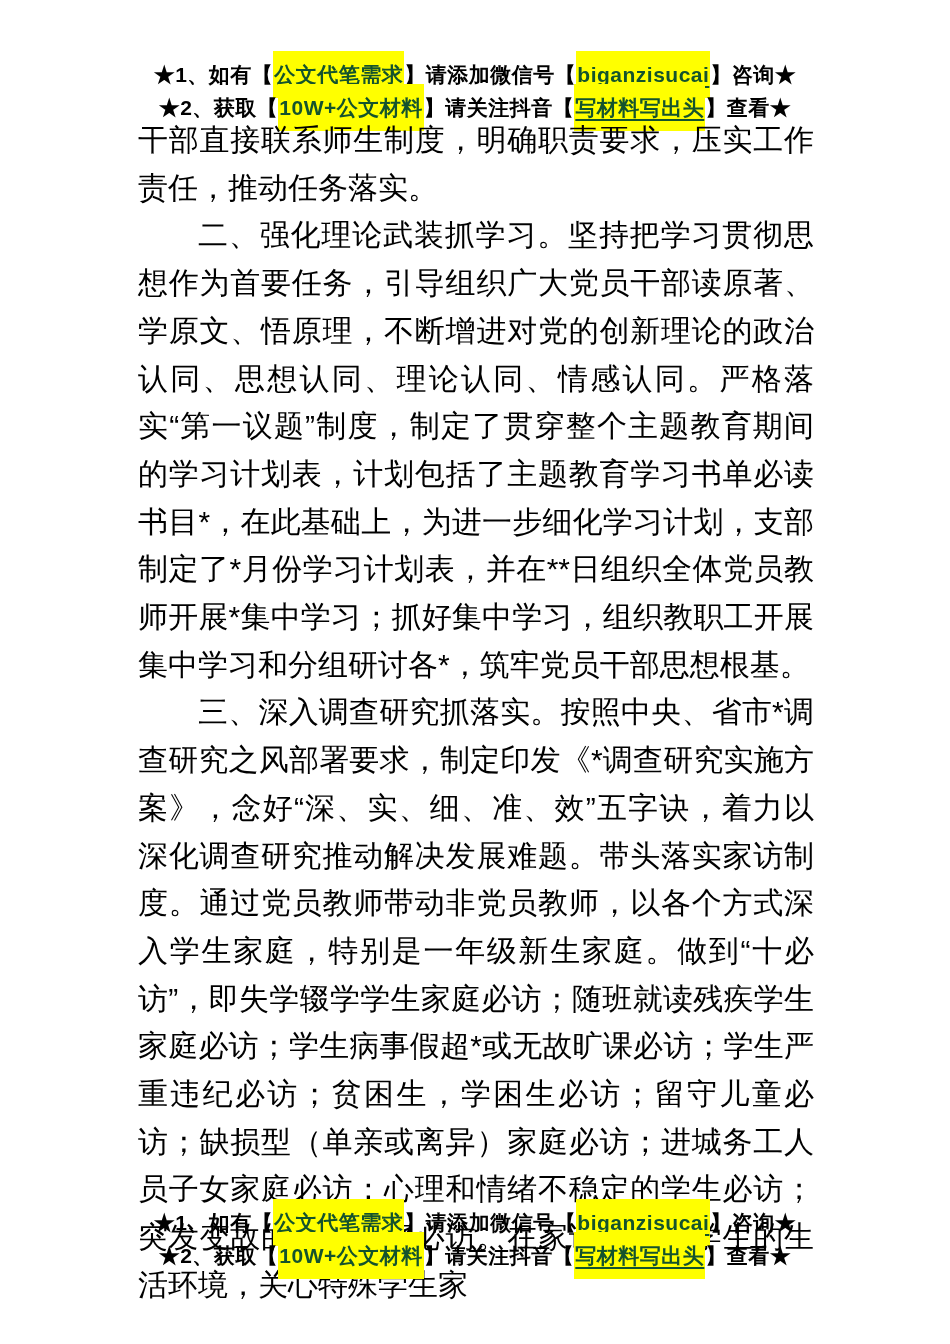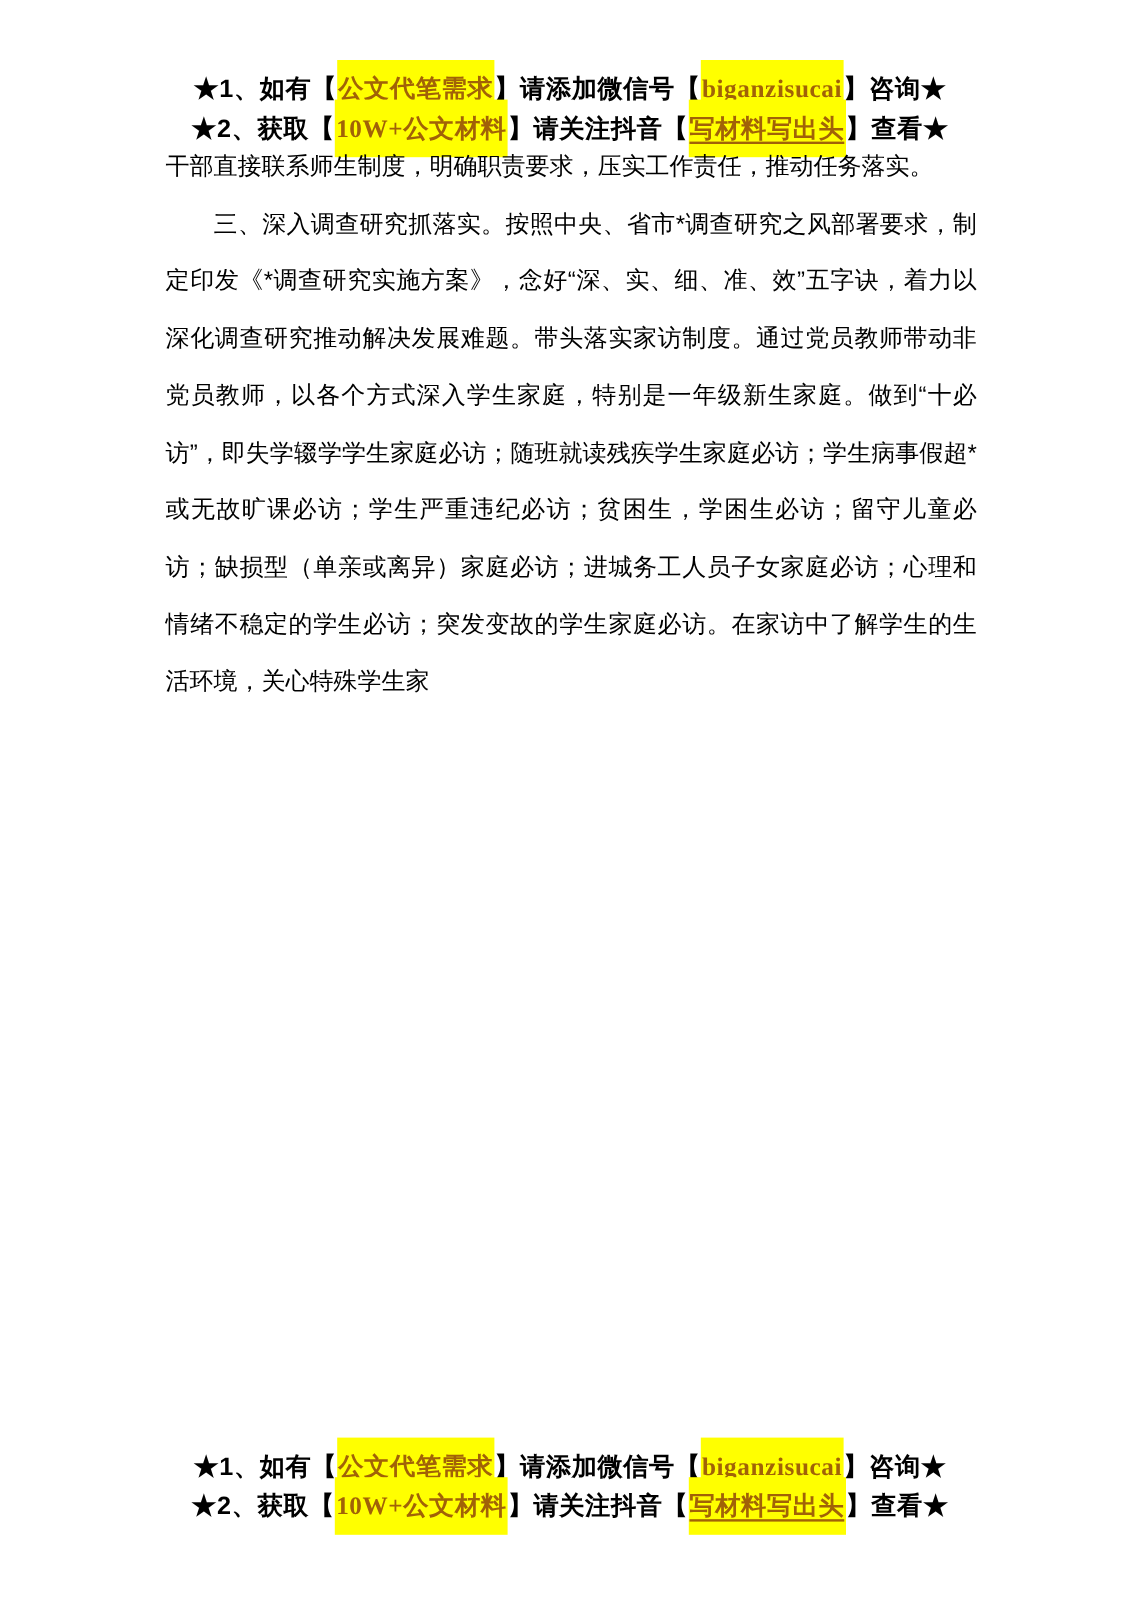--- a/index.html
+++ b/index.html
@@ -19,38 +19,37 @@
     font-size:21px;
     line-height:33px;
     letter-spacing:.5px;
     color:#000000;
     white-space:nowrap;
   }
   .banner--top{top:58px;}
   .banner--bottom{top:1206px;}
   .hl{
     background:#ffff00;
-    color:#a16207;
+    color:#14532d;
     padding:12px 1px;
-    font-family:Liberation Serif, serif;
   }
   .u-black{
     text-decoration-thickness:2px;
     text-underline-offset:4px;
   }
   .hl--underline{
     text-decoration:underline;
     text-decoration-thickness:2px;
     text-underline-offset:4px;
   }
   
   .doc-body{
     position:absolute;
     left:138px;top:116px;width:676px;
-    font-size:20px;
+    font-size:30px;
     line-height:47.7px;
     text-align:justify;
     text-justify:inter-ideograph;
     color:#000000;
   }
   .doc-body p{margin:0;padding:0;}
   .doc-body p.indented{text-indent:2em;}
 </style>
 </head>
 <body>
@@ -61,20 +60,21 @@
     <div>
       <span>★1、如有【</span><span class="hl">公文代笔需求</span><span>】请</span><span class="u-black">添加</span><span>微信号【</span><span class="hl hl--underline">biganzisucai</span><span>】咨询★</span>
     </div>
     <div>
       <span>★2、获取【</span><span class="hl">10W+公文材料</span><span>】请</span><span class="u-black">关注</span><span>抖音【</span><span class="hl hl--underline">写材料写出头</span><span>】查看★</span>
     </div>
   </div>
 
   <div class="doc-body">
     <p>干部直接联系师生制度，明确职责要求，压实工作责任，推动任务落实。</p>
+    <p class="indented">二、强化理论武装抓学习。坚持把学习贯彻思想作为首要任务，引导组织广大党员干部读原著、学原文、悟原理，不断增进对党的创新理论的政治认同、思想认同、理论认同、情感认同。严格落实“第一议题”制度，制定了贯穿整个主题教育期间的学习计划表，计划包括了主题教育学习书单必读书目*，在此基础上，为进一步细化学习计划，支部制定了*月份学习计划表，并在**日组织全体党员教师开展*集中学习；抓好集中学习，组织教职工开展集中学习和分组研讨各*，筑牢党员干部思想根基。</p>
     <p class="indented">三、深入调查研究抓落实。按照中央、省市*调查研究之风部署要求，制定印发《*调查研究实施方案》，念好“深、实、细、准、效”五字诀，着力以深化调查研究推动解决发展难题。带头落实家访制度。通过党员教师带动非党员教师，以各个方式深入学生家庭，特别是一年级新生家庭。做到“十必访”，即失学辍学学生家庭必访；随班就读残疾学生家庭必访；学生病事假超*或无故旷课必访；学生严重违纪必访；贫困生，学困生必访；留守儿童必访；缺损型（单亲或离异）家庭必访；进城务工人员子女家庭必访；心理和情绪不稳定的学生必访；突发变故的学生家庭必访。在家访中了解学生的生活环境，关心特殊学生家</p>
   </div>
 
   <div class="banner banner--bottom">
     <div>
       <span>★1、如有【</span><span class="hl">公文代笔需求</span><span>】请</span><span class="u-black">添加</span><span>微信号【</span><span class="hl hl--underline">biganzisucai</span><span>】咨询★</span>
     </div>
     <div>
       <span>★2、获取【</span><span class="hl">10W+公文材料</span><span>】请</span><span class="u-black">关注</span><span>抖音【</span><span class="hl hl--underline">写材料写出头</span><span>】查看★</span>
     </div>

